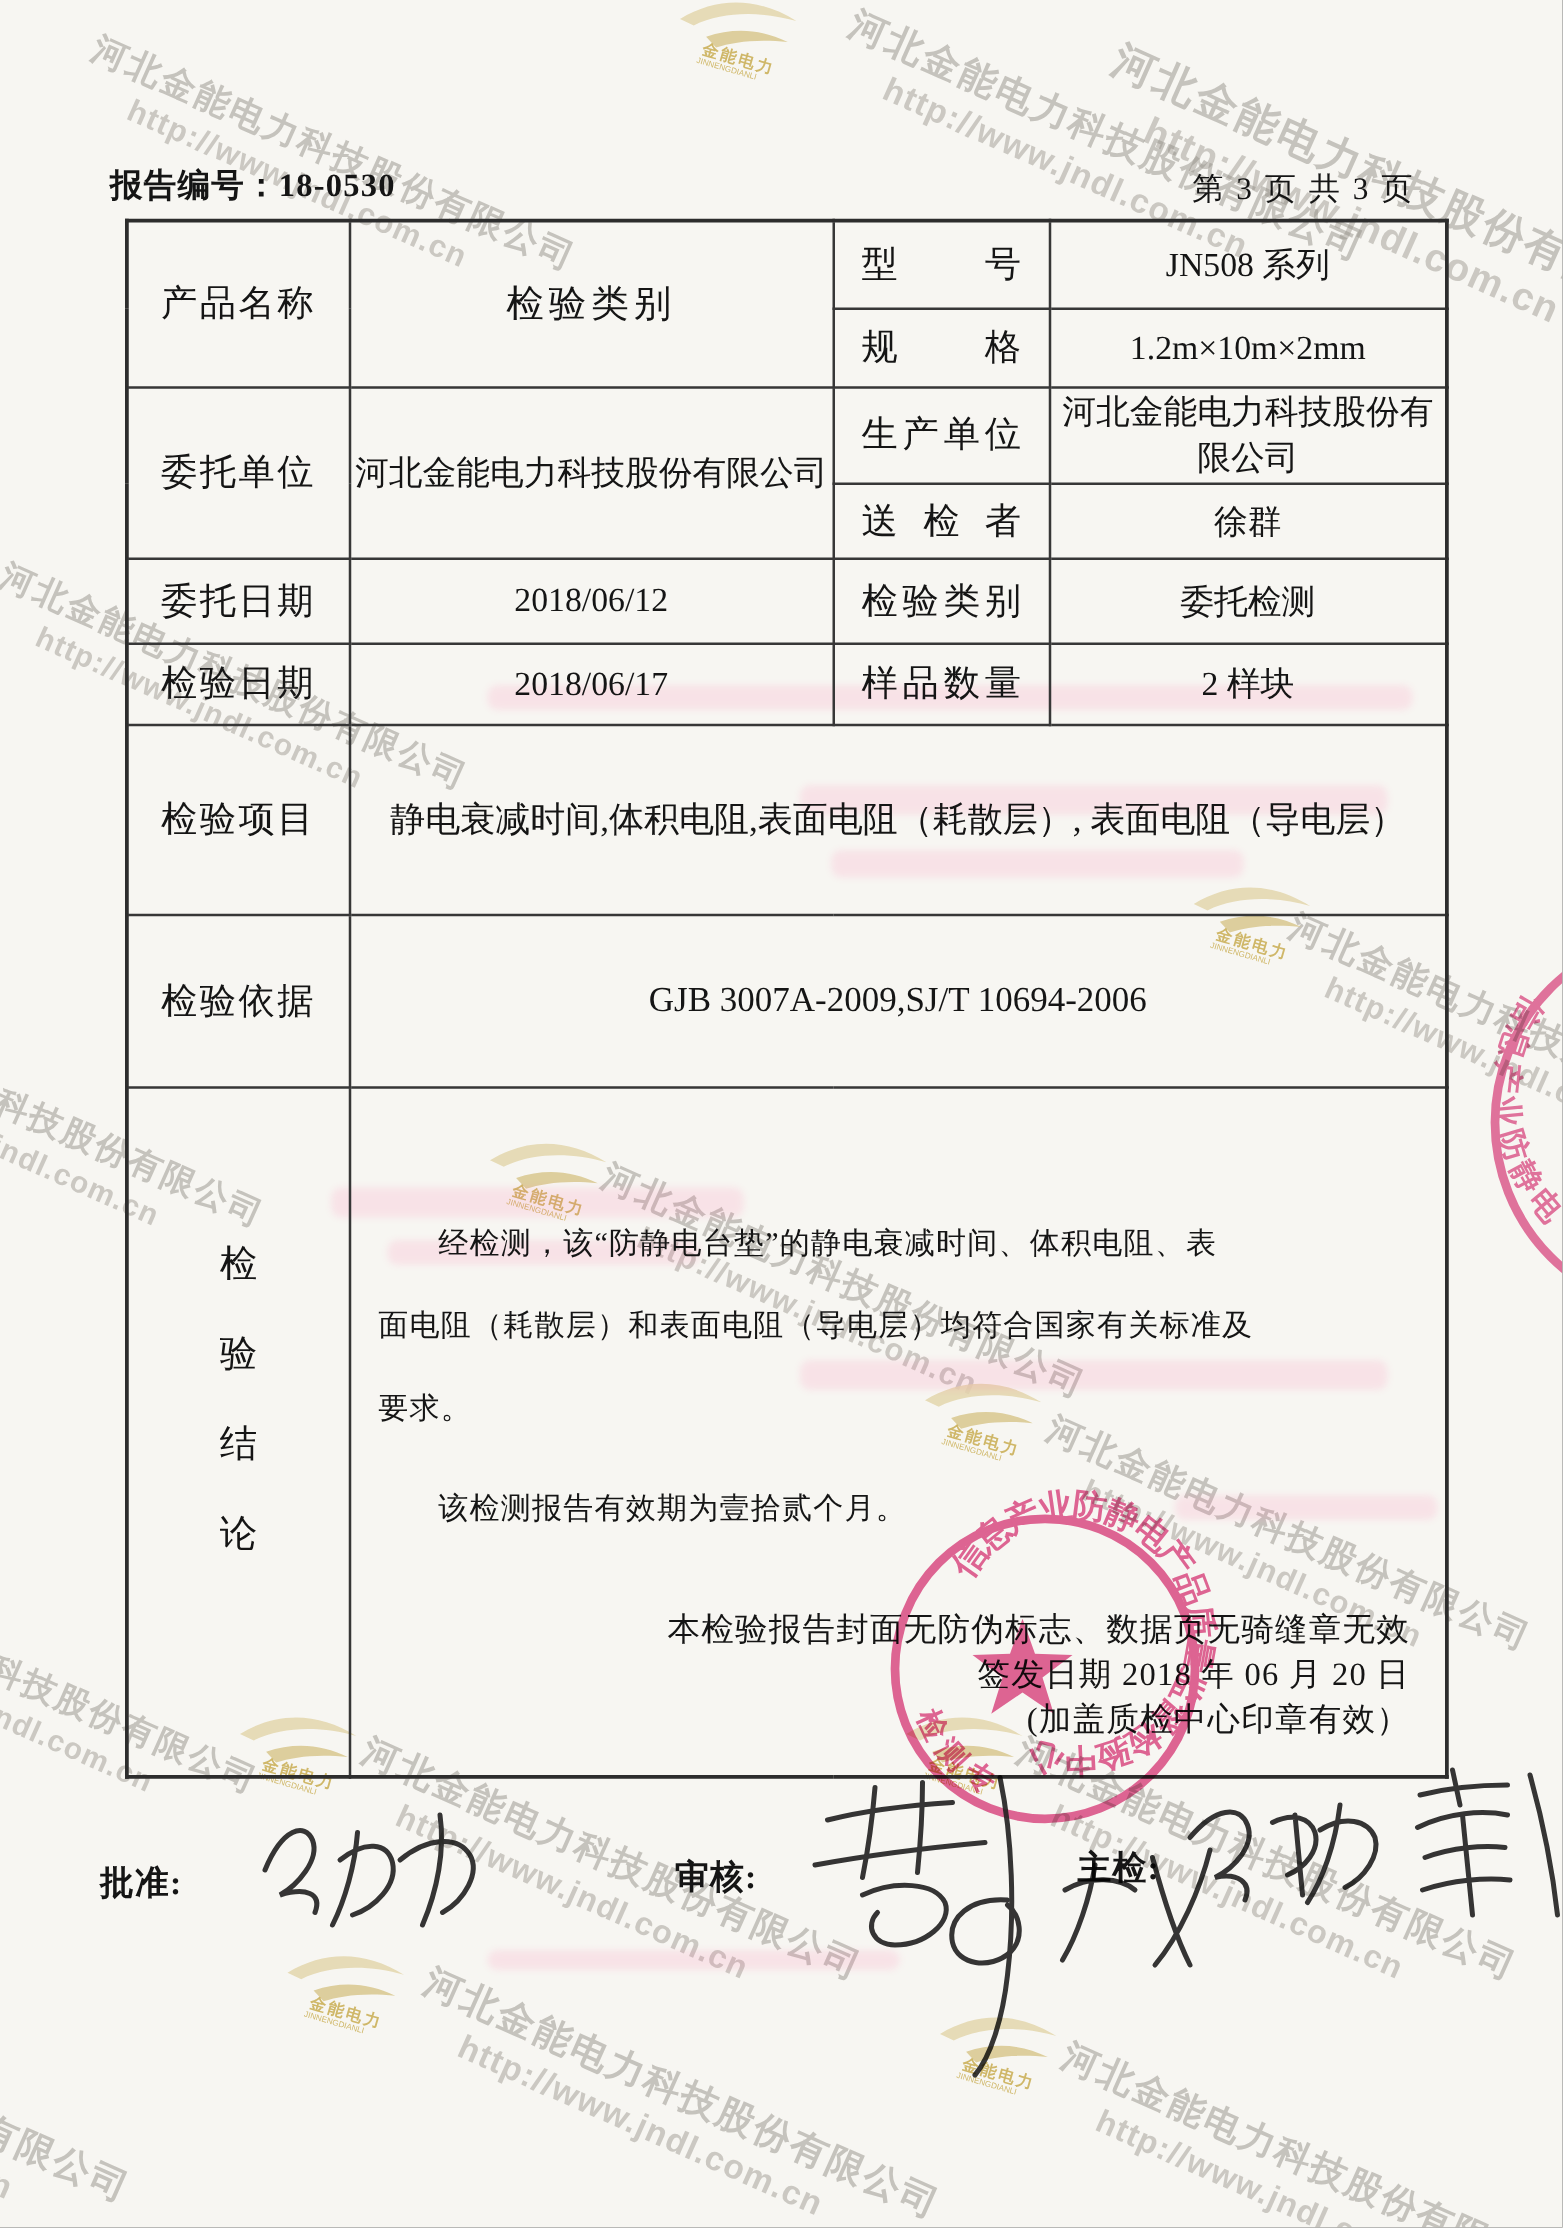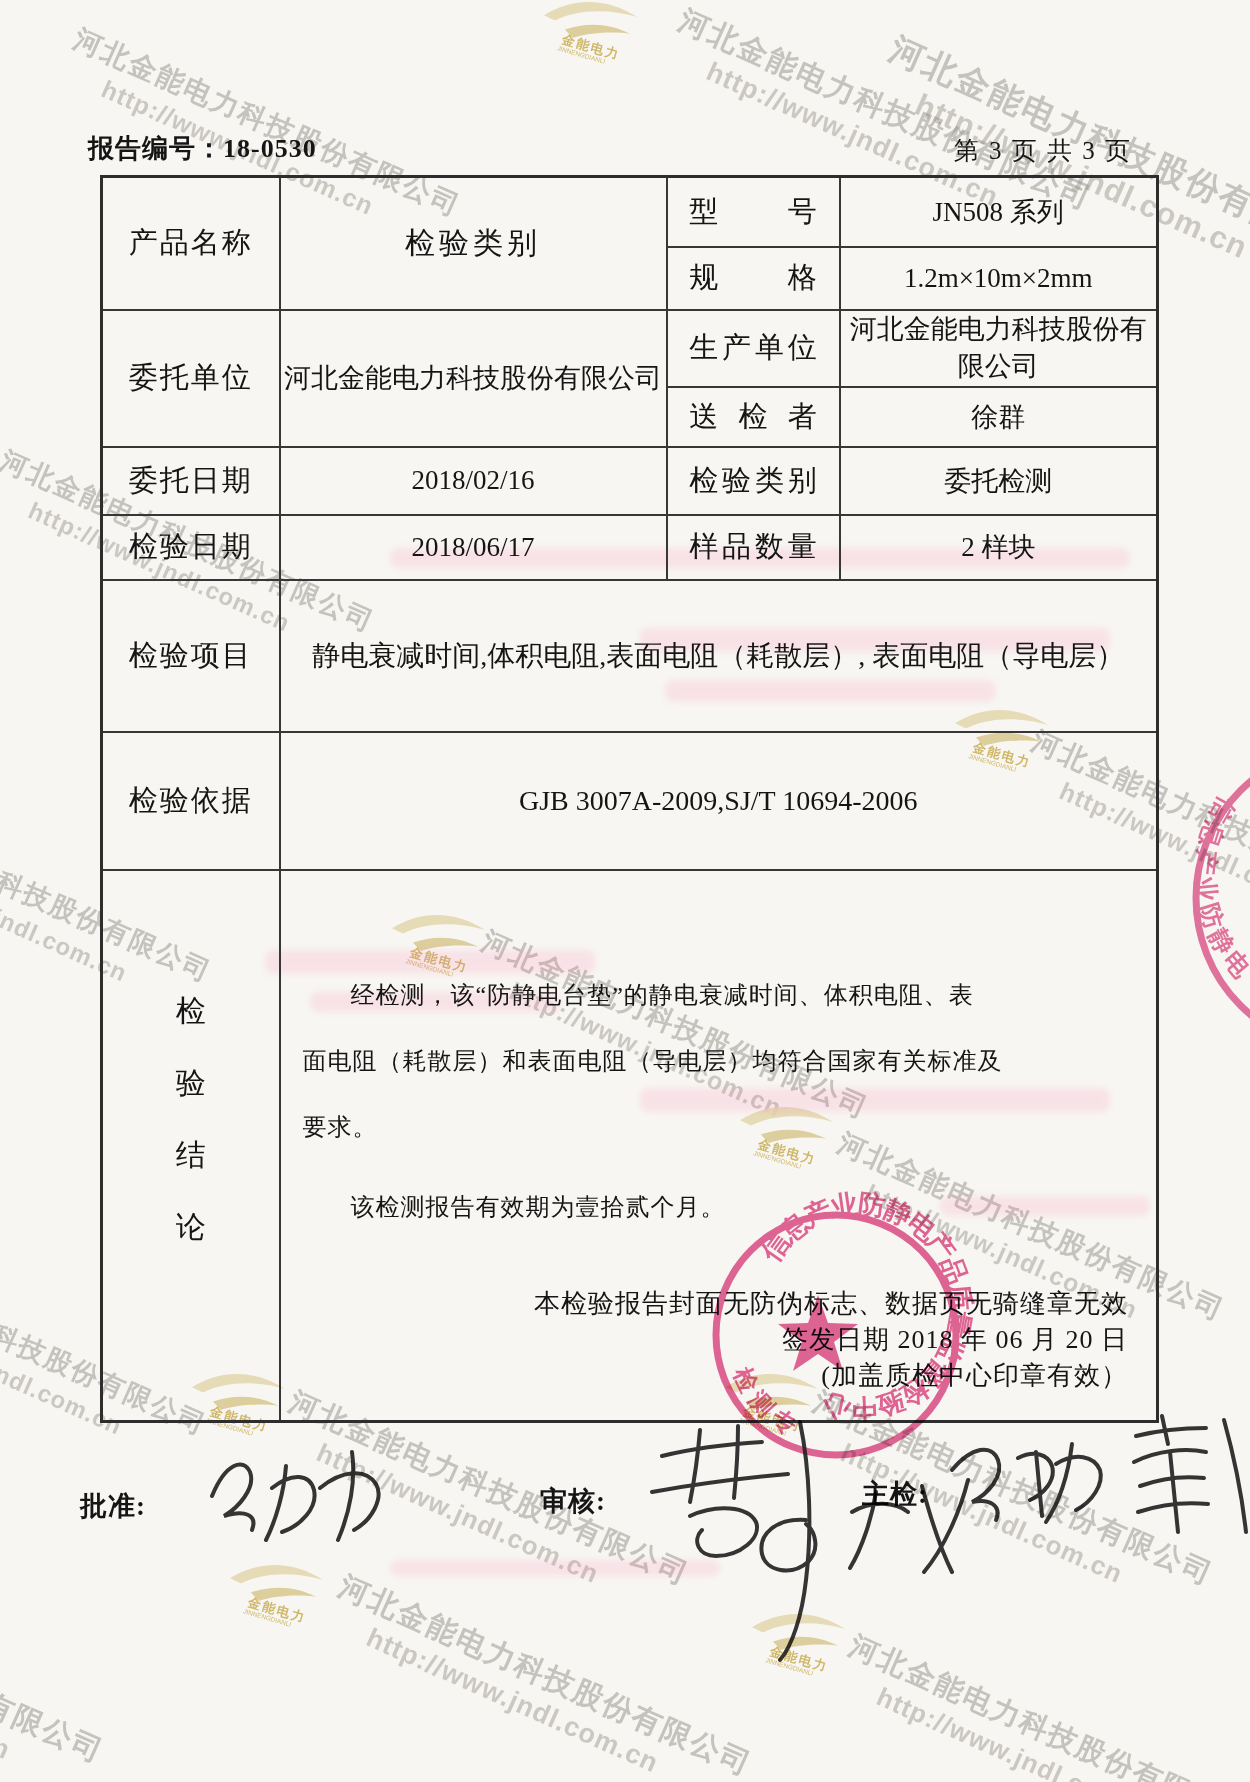--- a/index.html
+++ b/index.html
@@ -206,21 +206,21 @@
       <td class="val" rowspan="2">河北金能电力科技股份有限公司</td>
       <td class="lab"><span class="sp">生产单位</span></td>
       <td class="val" style="font-size:27px;line-height:37px;padding:0 6px;">河北金能电力科技股份有限公司</td>
     </tr>
     <tr class="r4">
       <td class="lab"><span class="sp">送检者</span></td>
       <td class="val">徐群</td>
     </tr>
     <tr class="r5">
       <td class="lab">委托日期</td>
-      <td class="val">2018/02/16</td>
+      <td class="val">2018/06/12</td>
       <td class="lab"><span class="sp">检验类别</span></td>
       <td class="val">委托检测</td>
     </tr>
     <tr class="r6">
       <td class="lab">检验日期</td>
       <td class="val">2018/06/17</td>
       <td class="lab"><span class="sp">样品数量</span></td>
       <td class="val">2 样块</td>
     </tr>
     <tr class="r7">

